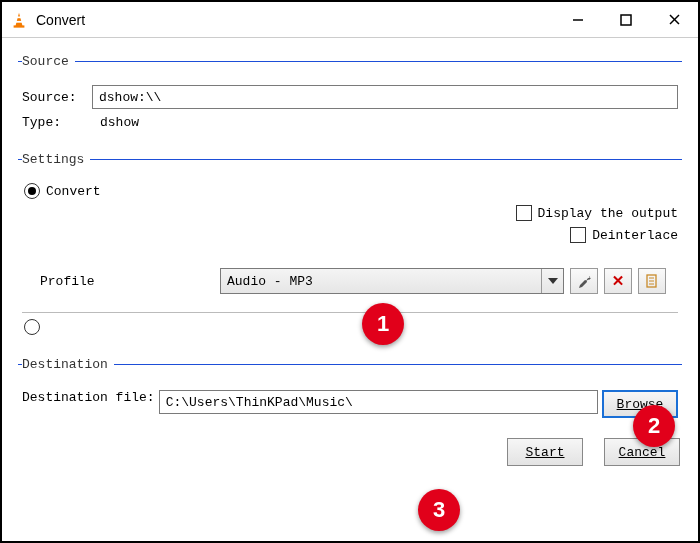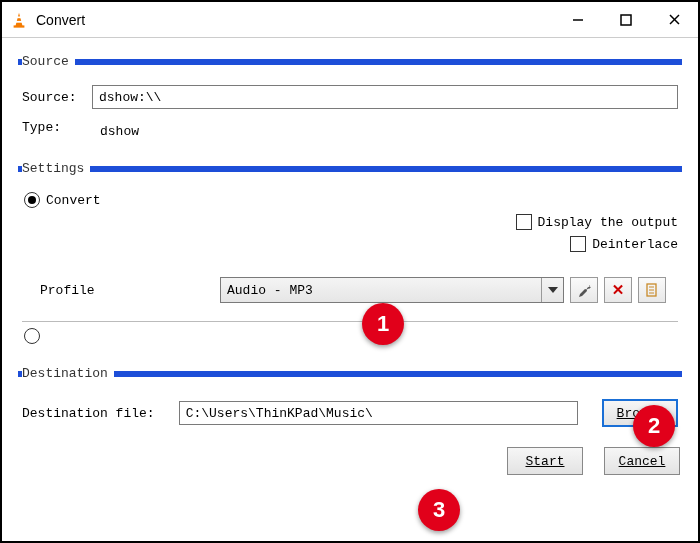--- a/index.html
+++ b/index.html
@@ -36,40 +36,40 @@
       display: flex;
       align-items: center;
       justify-content: center;
       font-family: Arial, sans-serif;
       font-size: 14px;
       cursor: pointer;
     }
     .content { padding: 8px 16px 10px 16px; }
     fieldset {
       border: none;
-      border-top: 6px solid #1d4ed8;
+      border-top: 1px solid #1d4ed8;
       padding: 10px 4px 8px 4px;
       margin-top: 8px;
     }
     legend {
       padding: 0 6px 0 0;
       color: #333;
     }
     .row { display: flex; align-items: center; margin: 6px 0; }
     .label-cell { min-width: 70px; }
     .text-input {
       flex: 1;
       height: 24px;
       border: 1px solid #7a7a7a;
       padding: 2px 6px;
       font-family: inherit;
       font-size: 13px;
       background: #fff;
     }
-    .type-value { margin-left: 8px; margin-top: 9px; }
+    .type-value { margin-left: 8px; }
     .radio-row, .check-row { display: flex; align-items: center; margin: 6px 0 6px 2px; }
     .radio, .checkbox {
       width: 16px; height: 16px;
       border: 1.5px solid #333;
       margin-right: 6px;
       display: inline-flex;
       align-items: center;
       justify-content: center;
       background: #fff;
     }
@@ -98,21 +98,21 @@
     .tool-btn {
       width: 28px; height: 26px;
       border: 1px solid #999;
       margin-left: 6px;
       display: inline-flex; align-items: center; justify-content: center;
       background: linear-gradient(#fafafa,#e8e8e8);
       cursor: pointer;
     }
     .tool-btn.danger { color: #c00; font-weight: bold; font-family: Arial, sans-serif; font-size: 15px; }
     .hr { border: none; border-top: 1px solid #bbb; margin: 6px 0 2px 0; }
-    .dest-row { display: flex; align-items: center; margin: 8px 0; gap: 24px; }
+    .dest-row { display: flex; align-items: flex-start; margin: 8px 0; gap: 4px; }
     .dest-label { white-space: nowrap; }
     .btn {
       min-width: 76px; height: 28px;
       border: 1px solid #888;
       background: linear-gradient(#f6f6f6,#e3e3e3);
       font-family: inherit; font-size: 13px;
       padding: 0 12px;
       cursor: pointer;
     }
     .btn.browse { border: 2px solid #1a6fd6; text-decoration: underline; }

